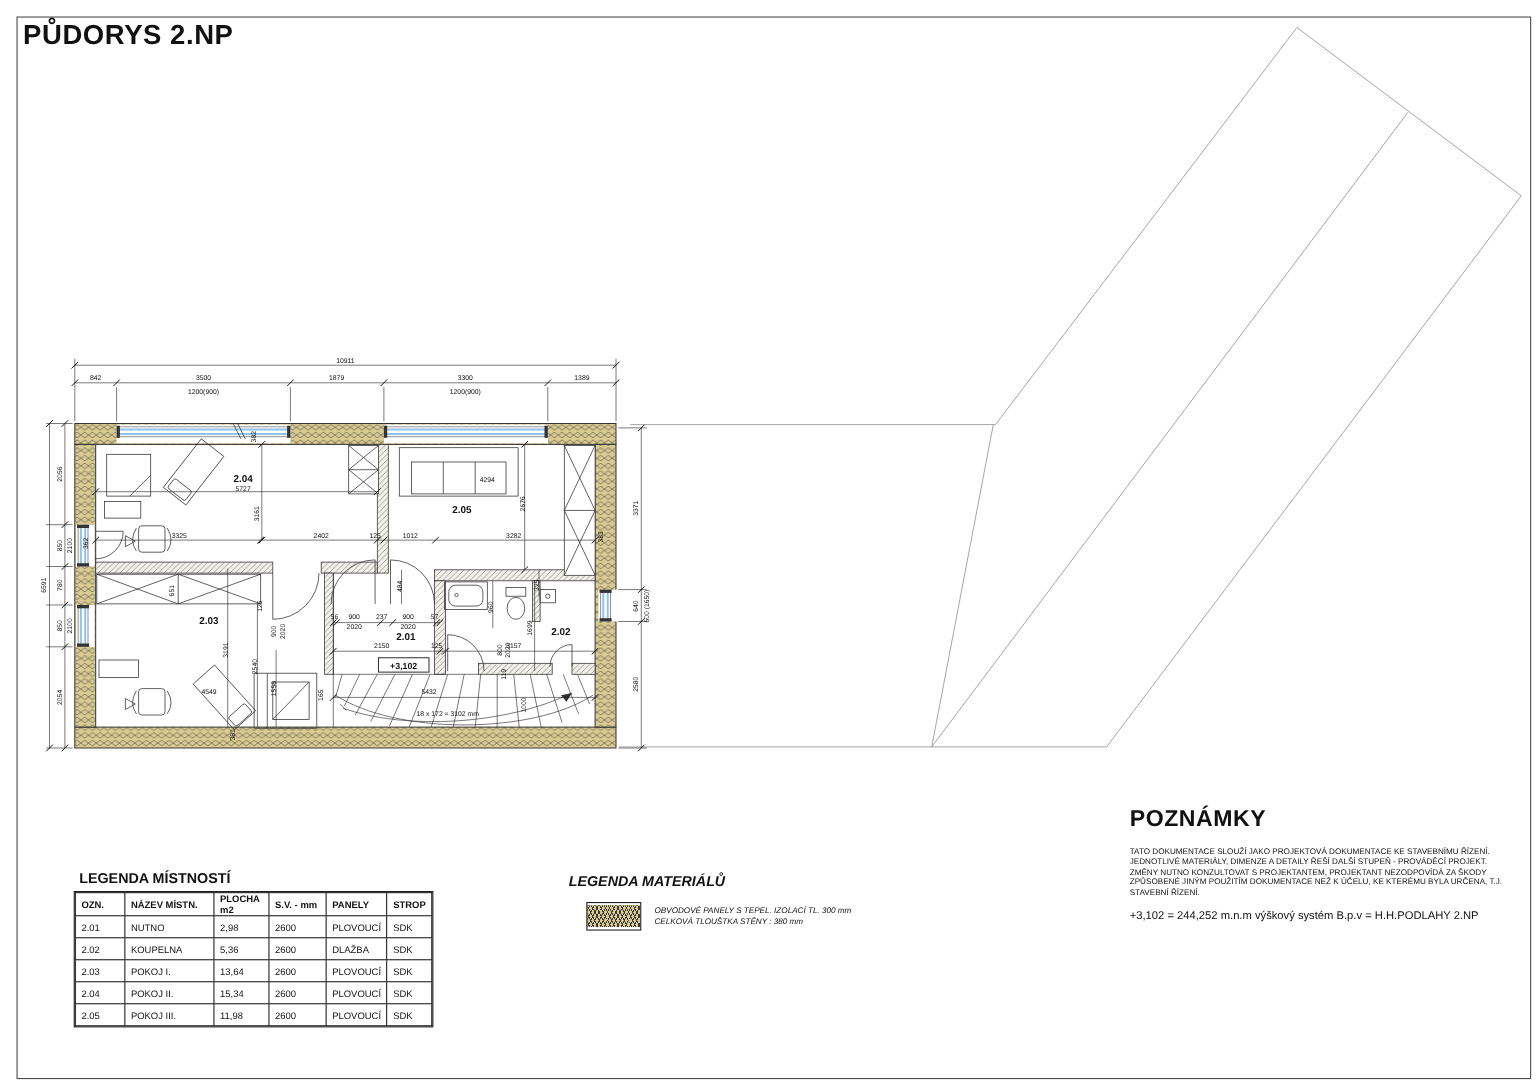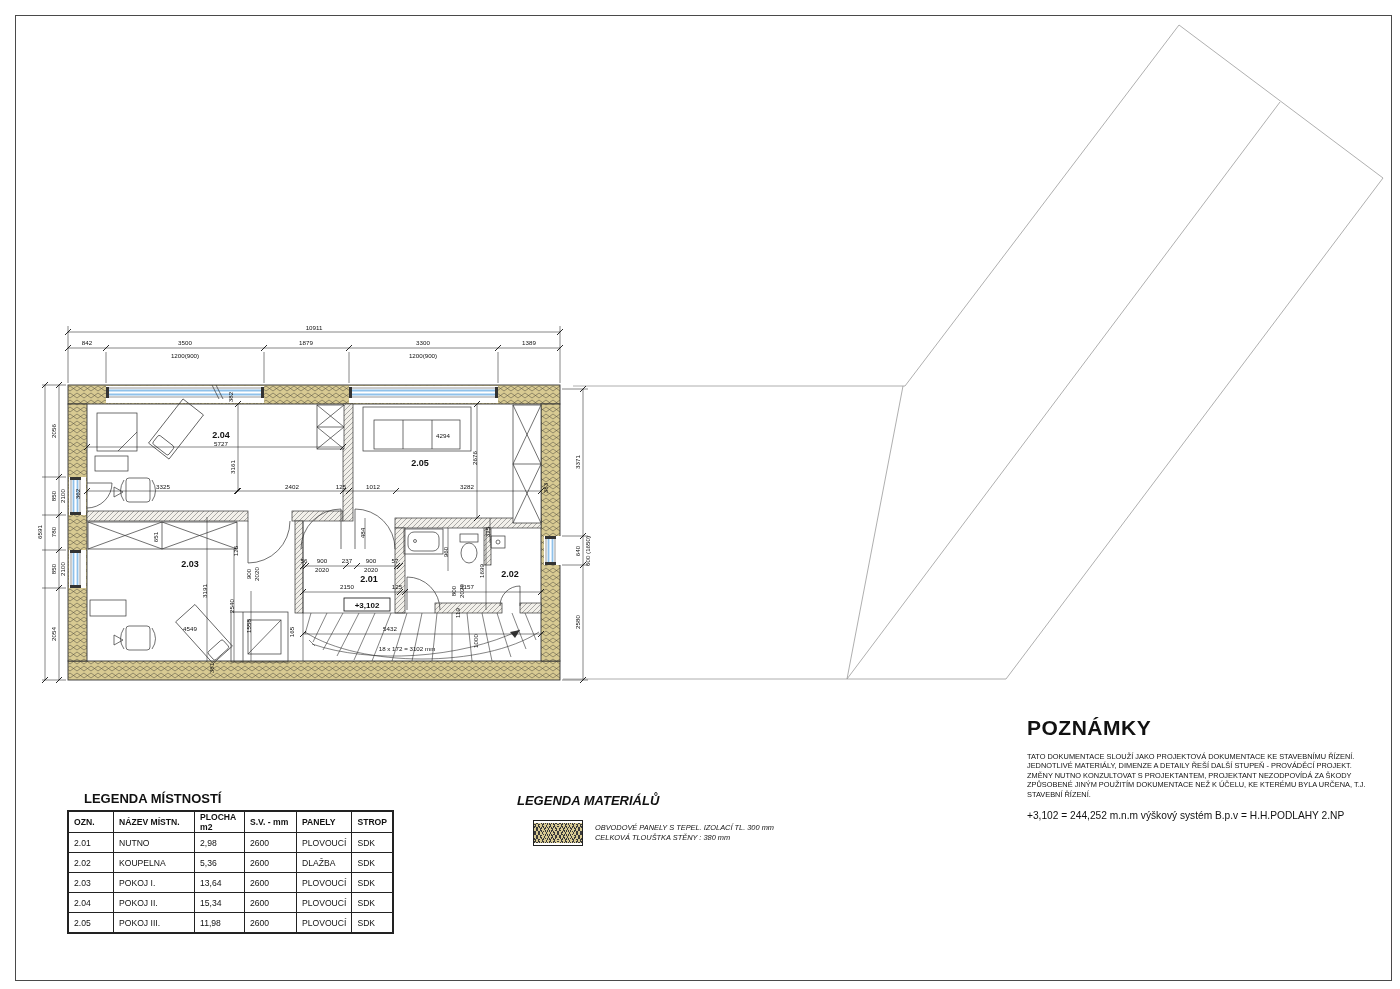--- a/index.html
+++ b/index.html
@@ -3,47 +3,48 @@
 <meta charset="utf-8">
 <style>
   html,body{margin:0;padding:0;background:#fff;}
   #sheet{position:relative;width:1400px;height:989px;background:#fff;overflow:hidden;
          font-family:"Liberation Sans",sans-serif;color:#111;}
   #frame{position:absolute;left:15px;top:15px;width:1375px;height:964px;border:1.2px solid #4a4a4a;}
   #plan-title{position:absolute;left:21px;top:18px;font-size:25px;font-weight:bold;letter-spacing:.5px;}
   svg{position:absolute;left:0;top:0;}
   
   #room-legend{position:absolute;left:68px;top:791px;}
-  #room-legend h2{margin:0 0 5px 16px;font-size:13px;font-weight:bold;}
+  #room-legend h2{margin:0 0 5px 4px;font-size:13px;font-weight:bold;}
   #room-legend table{border-collapse:collapse;font-size:8.6px;}
   #room-legend th,#room-legend td{border:1px solid #222;height:19px;padding:0 5px;text-align:left;font-weight:normal;margin-left:41px;}
   #room-legend th{font-weight:bold;}
   #room-legend table{outline:1px solid #222;}
   
   #mat-legend{position:absolute;left:517px;top:793px;width:330px;font-style:italic;}
   #mat-legend h2{margin:0 0 12px 0;font-size:13px;font-weight:bold;}
   .mat-item{display:flex;align-items:flex-start;margin-bottom:21px;padding-left:16px;}
   .swatch{width:48px;height:20px;border:1.4px solid #222;flex:none;margin-right:12px;}
   .swatch.perimeter{background-color:#d8ca92;
     background-image:repeating-linear-gradient(63deg,transparent 0 2.6px,#3a3a3a 2.6px 3.4px),
                      repeating-linear-gradient(-63deg,transparent 0 2.6px,#3a3a3a 2.6px 3.4px);
     background-clip:content-box;padding:2px 0;}
   .swatch.interior{background:repeating-linear-gradient(-45deg,#fff 0 4.6px,#555 4.6px 5.4px);}
   .mat-label{font-size:7.4px;line-height:1.35;padding-top:3px;}
   
   #notes{position:absolute;left:1027px;top:716px;width:352px;}
-  #notes h2{margin:0 0 12px 0;font-size:21px;font-weight:bold;letter-spacing:.5px;}
+  #notes h2{margin:17px 0 12px 0;font-size:21px;font-weight:bold;letter-spacing:.5px;}
   #notes .body{font-size:7.4px;line-height:1.28;white-space:pre-line;}
   #notes .highlight{margin-top:11px;font-size:10.2px;font-weight:normal;}
 </style>
 </head>
 <body>
 
 <div id="sheet">
   <div id="frame"></div>
+  <div id="plan-title">PŮDORYS 2.NP</div>
 
   <svg width="1400" height="989" viewBox="0 0 1400 989">
     <defs>
       <pattern id="extHatch" patternUnits="userSpaceOnUse" width="7" height="7">
         <rect width="7" height="7" fill="#d8ca92"></rect>
         <path d="M0,1 L7,6 M0,6 L7,1" stroke="#5f5a48" stroke-width="0.6" fill="none"></path>
       </pattern>
       <pattern id="intHatch" patternUnits="userSpaceOnUse" width="5" height="5">
         <rect width="5" height="5" fill="#f2f0ea"></rect>
         <path d="M0,5 L5,0" stroke="#777" stroke-width="0.6" fill="none"></path>

